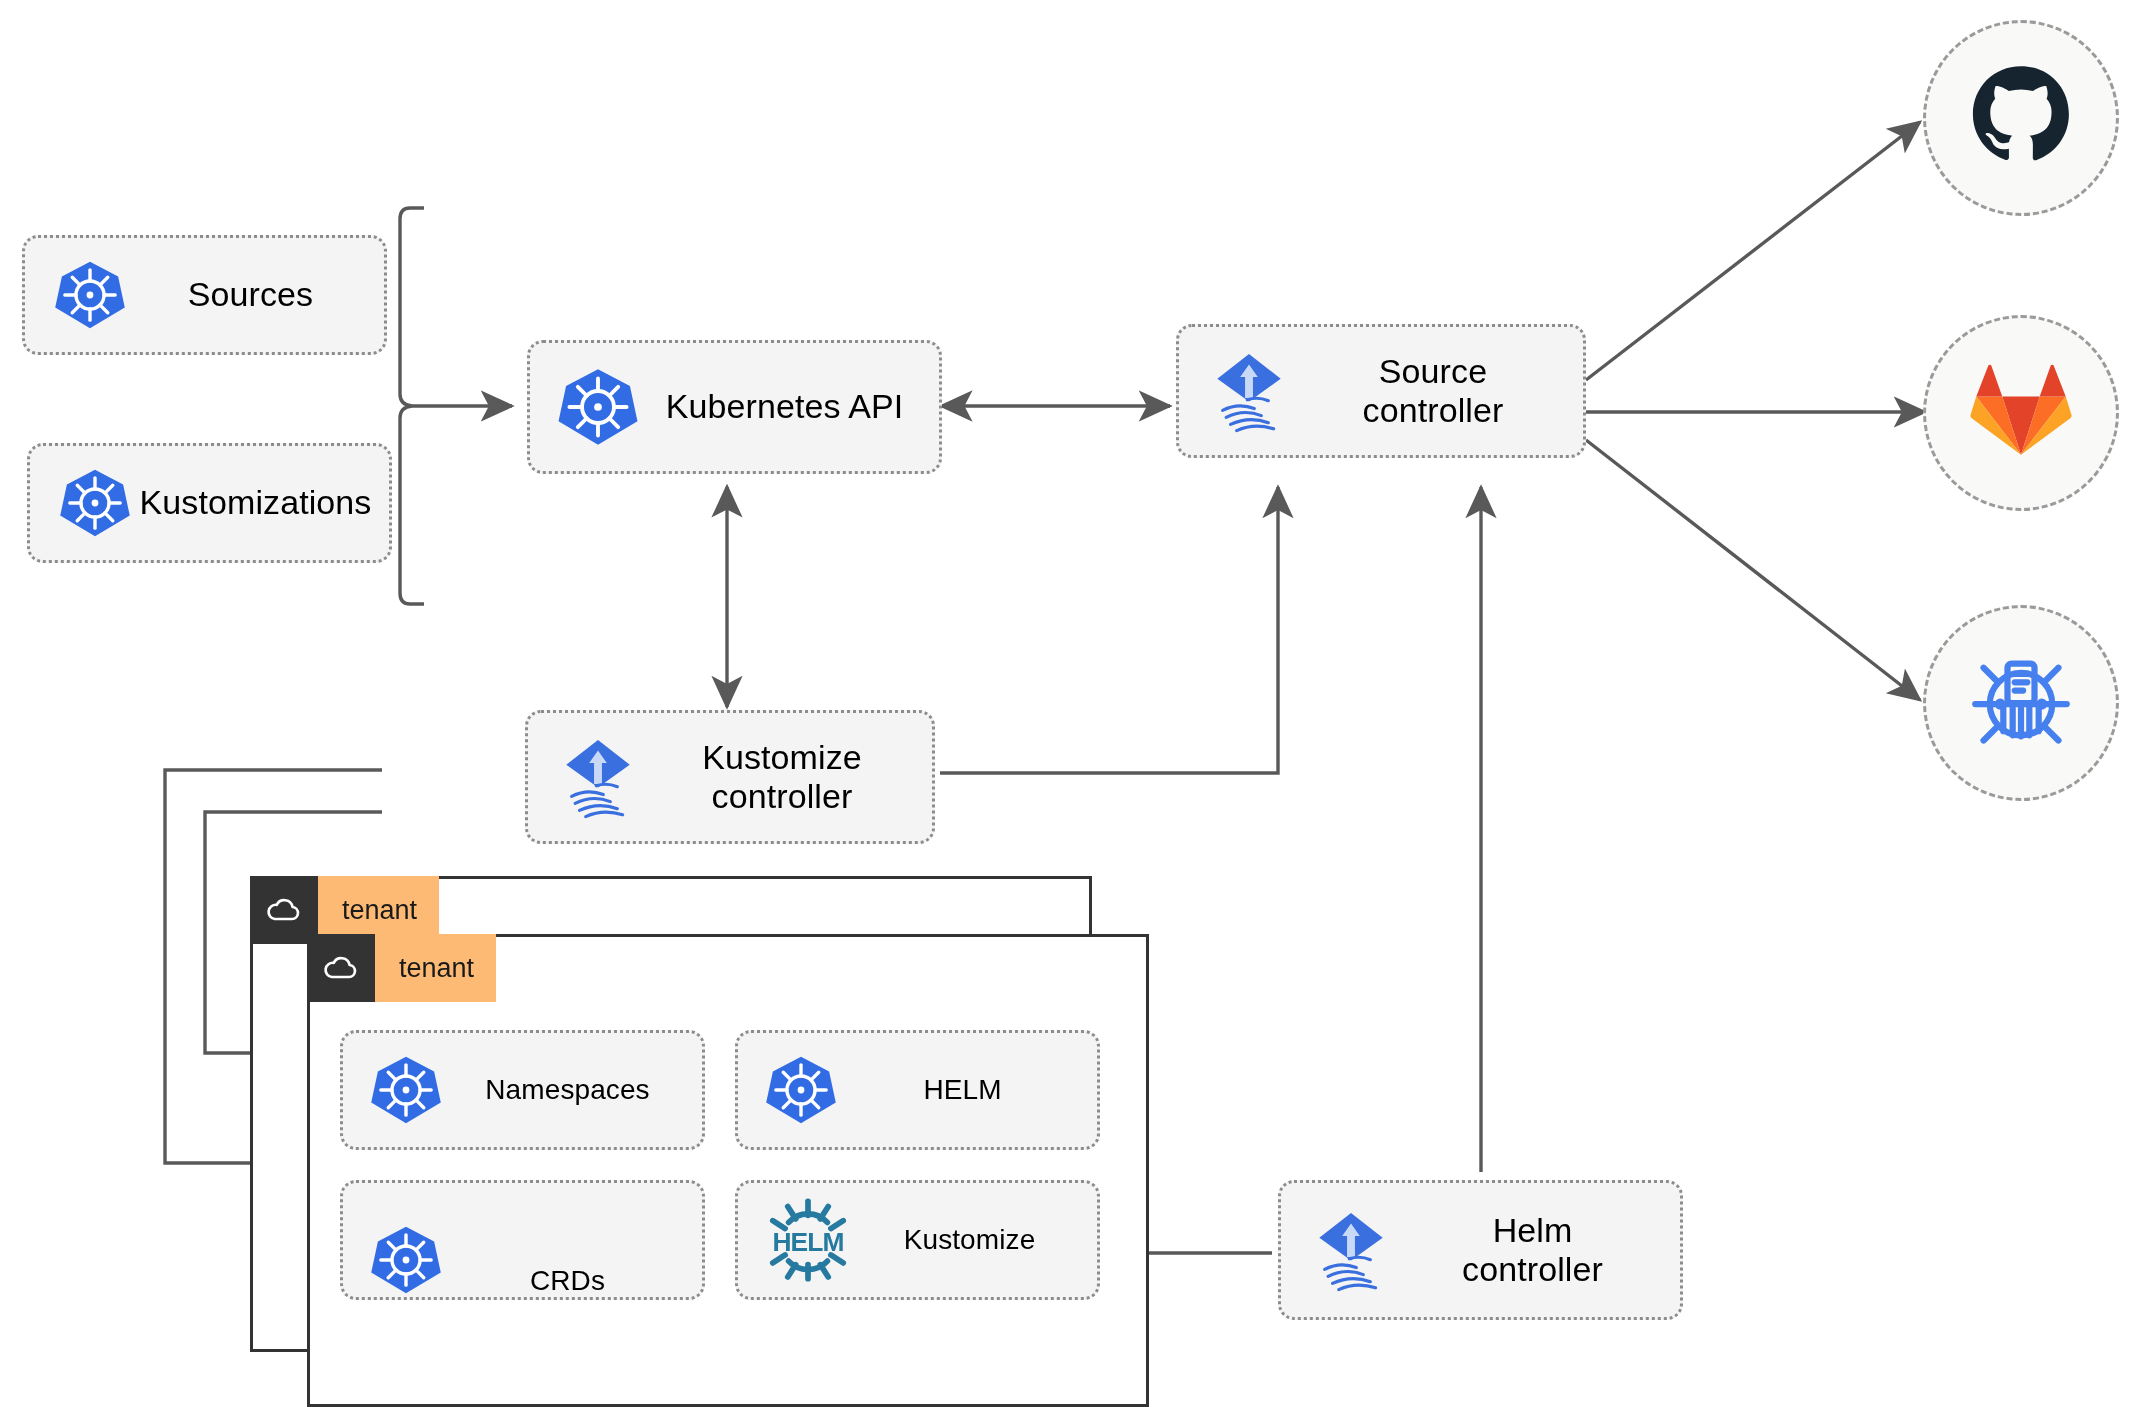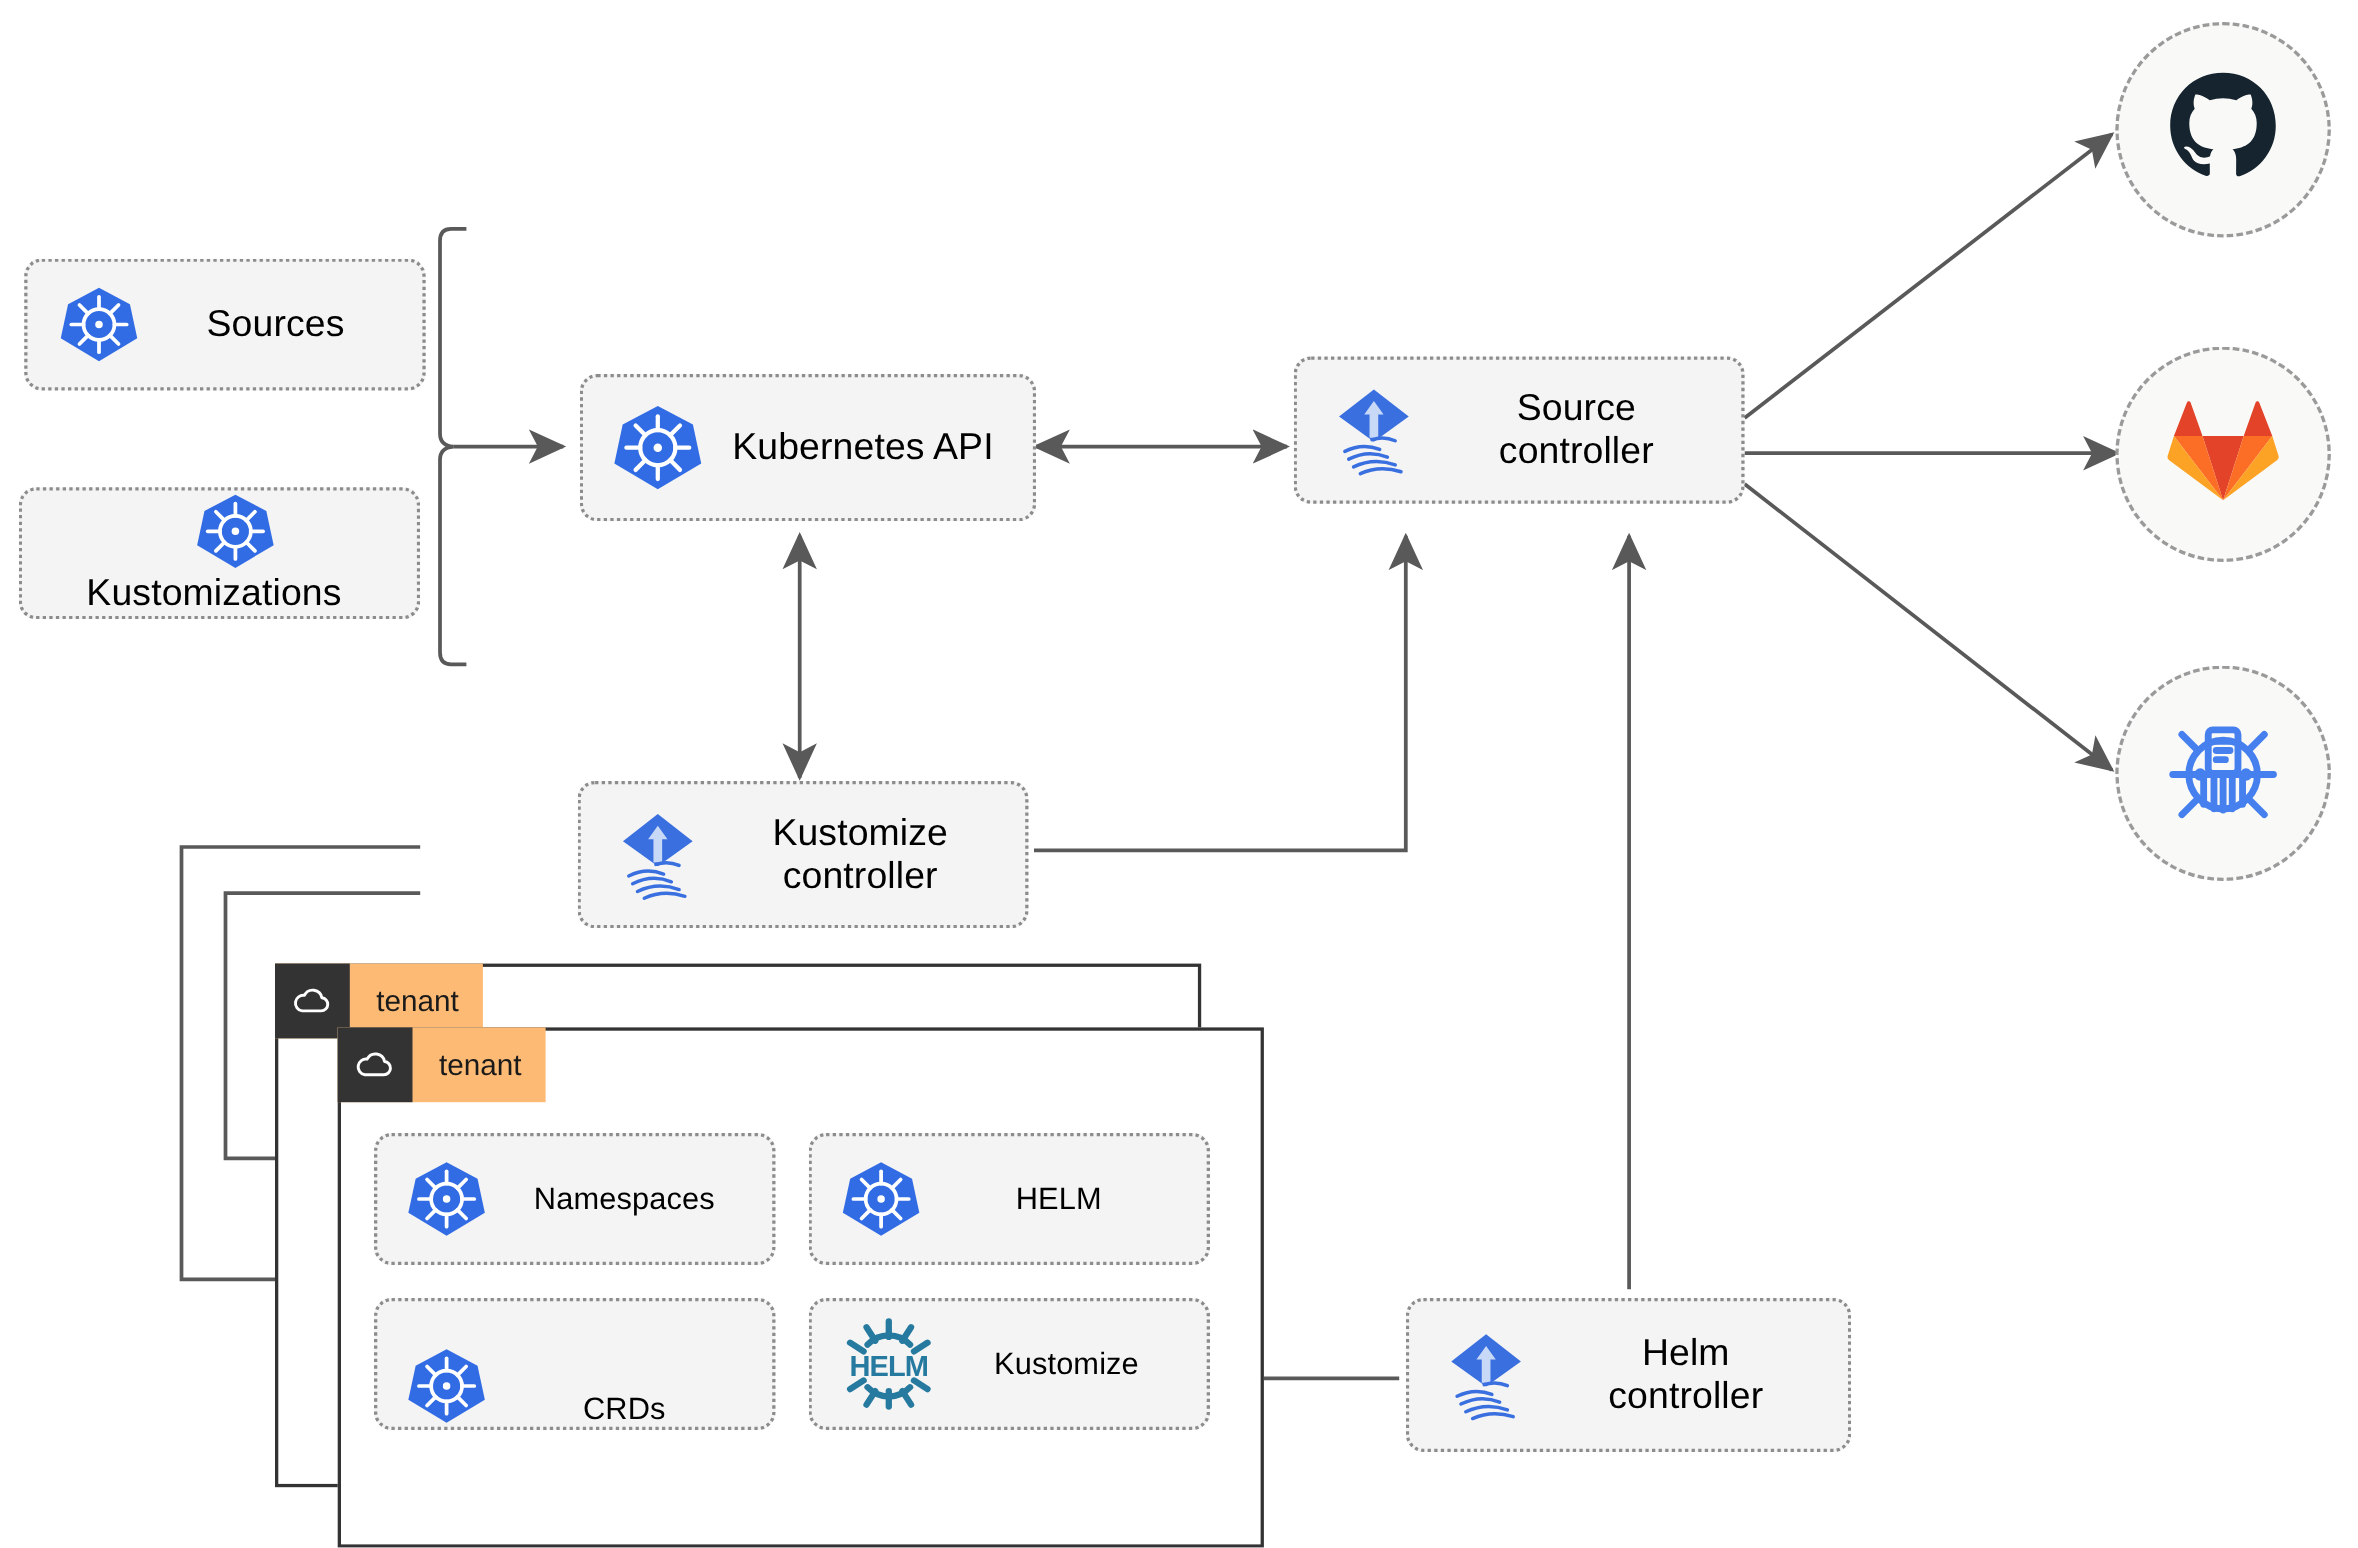--- a/index.html
+++ b/index.html
@@ -140,21 +140,21 @@
           <path d="M36.6 36.6 L26 26"></path>
             <path d="M63.4 63.4 L74 74"></path>
           <path d="M63.4 36.6 L74 26"></path>
             <path d="M36.6 63.4 L26 74"></path>
         </g>
       </svg>
     </span>
     <span class="lbl">Sources</span>
   </div>
 
-  <div class="node" style="left:17px;top:443px;width:365px;height:120px;flex-direction:column;">
+  <div class="node" style="left:27px;top:443px;width:365px;height:120px;">
     <span class="ico" style="margin-left:28px;">
       <svg width="74" height="74" viewBox="0 0 100 100">
         <polygon points="50,5 88,25 97,67 50,95 3,67 12,25" fill="#326ce5"></polygon>
         <g fill="none" stroke="#ffffff" stroke-width="4.6" stroke-linecap="round">
           <circle cx="50" cy="50" r="19"></circle>
           <circle cx="50" cy="50" r="4.6" fill="#ffffff" stroke="none"></circle>
           <path d="M50 31 V16"></path>
             <path d="M50 69 V84"></path>
           <path d="M31 50 H16"></path>
             <path d="M69 50 H84"></path>

